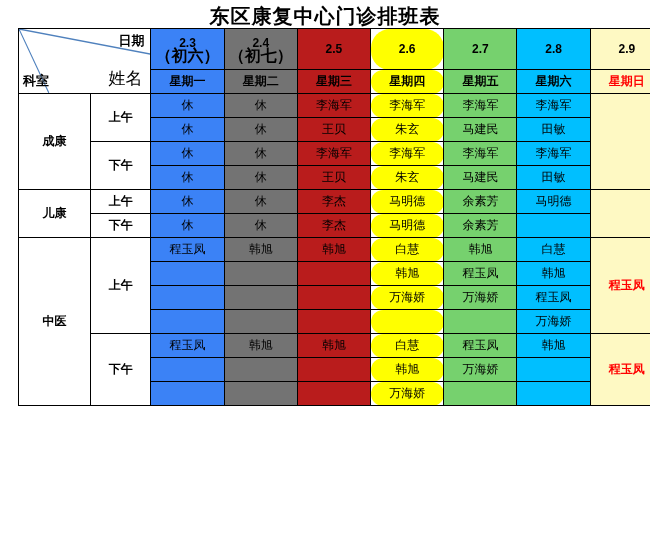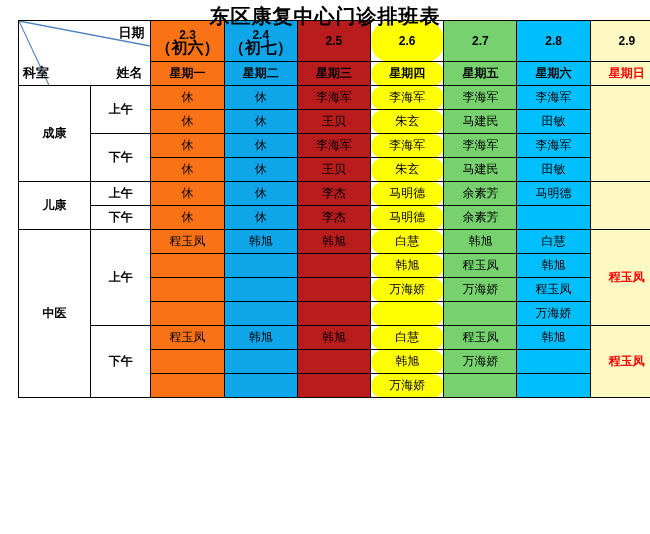--- a/index.html
+++ b/index.html
@@ -17,21 +17,21 @@
     width: 650px;
     height: 534px;
     position: relative;
   }
   .title {
     text-align: center;
     font-size: 20px;
     font-weight: bold;
     color: #000000;
     letter-spacing: 1px;
-    height: 20px;
+    height: 28px;
     line-height: 28px;
     padding-top: 2px;
     box-sizing: border-box;
   }
   table.grid {
     border-collapse: collapse;
     table-layout: fixed;
     width: 646px;
     margin-left: 18px;
   }
@@ -45,22 +45,22 @@
     padding: 0;
     overflow: hidden;
     white-space: nowrap;
   }
   
   col.c-dept { width: 72px; }
   col.c-shift { width: 60px; }
   col.c-day { width: 73px; }
 
   
-  .bg-d1 { background: #f97316; }
-  .bg-d2 { background: #0ea5e9; }
+  .bg-d1 { background: #3b82f6; }
+  .bg-d2 { background: #737373; }
   .bg-d3 { background: #b91c1c; }
   .bg-d4 { background: #ffff00; border-radius: 19px; }
   .bg-d5 { background: #76d16e; }
   .bg-d6 { background: #00bfff; }
   .bg-d7 { background: #fef9c3; }
 
   .hdr-date {
     font-weight: bold;
     font-size: 12px;
     color: #ff0000;
@@ -105,22 +105,22 @@
     position: absolute;
     left: 4px;
     bottom: 3px;
     font-size: 13px;
     font-weight: bold;
   }
   .corner .lbl-name {
     position: absolute;
     right: 8px;
     bottom: 3px;
-    font-size: 13px;
-    font-weight: bold;
+    font-size: 17px;
+    font-weight: normal;
   }
   .cell-name { font-size: 12px; color: #000000; }
   .cell-name.red { color: #ff0000; font-weight: bold; }
   .cell-rest { font-size: 12px; color: #000000; }
   .empty {}
 </style>
 </head>
 <body>
 
 <div id="sheet">

